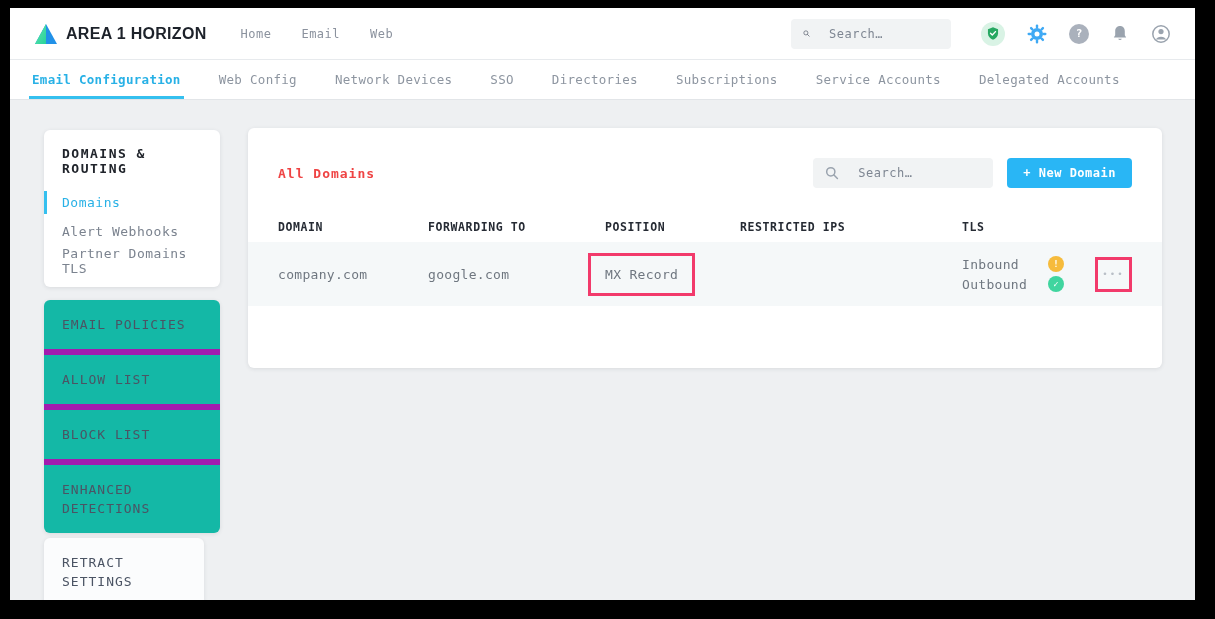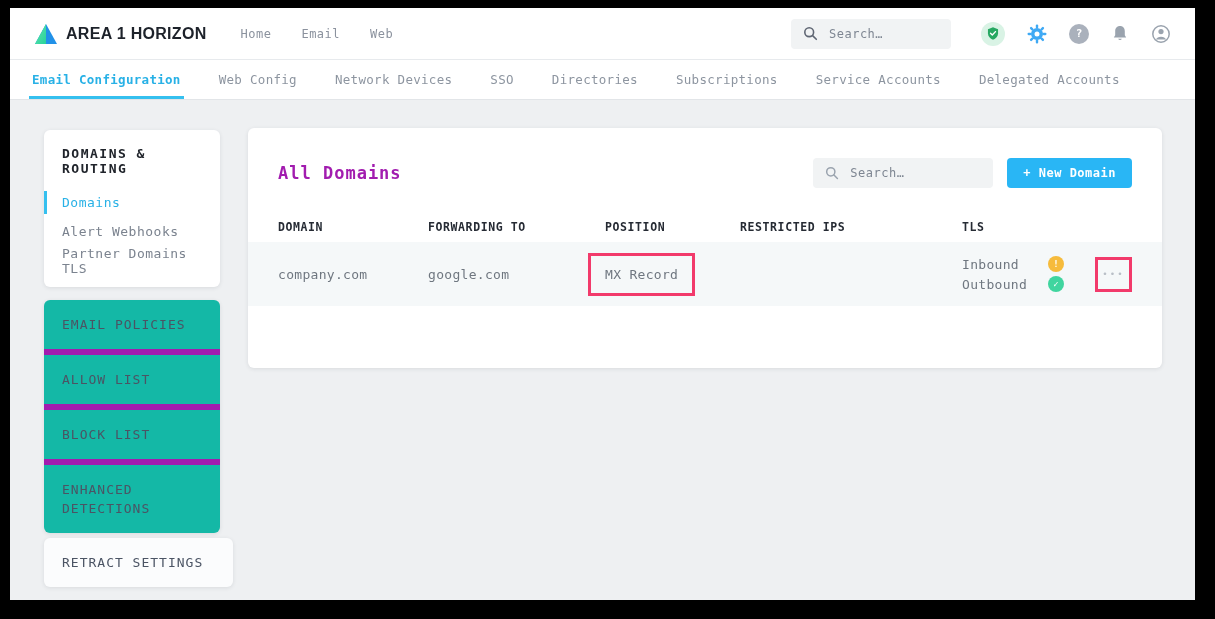--- a/index.html
+++ b/index.html
@@ -9,21 +9,21 @@
   .screen { position:absolute; top:8px; left:10px; right:20px; bottom:19px; background:#eef0f2; overflow:hidden; }
 
   
   .topbar { height:52px; background:#fff; display:flex; align-items:center; padding:0 24px; border-bottom:1px solid #e7eaed; }
   .logo { display:flex; align-items:center; gap:8px; }
   .logo-text { font-family:"Liberation Sans", sans-serif; font-weight:bold; font-size:16px; letter-spacing:.3px; color:#1d222a; }
   .top-nav { display:flex; gap:30px; margin-left:34px; }
   .top-nav a { font-size:12px; color:#8b929e; text-decoration:none; letter-spacing:.5px; }
   .topbar-right { margin-left:auto; display:flex; align-items:center; gap:22px; }
 
-  .searchbox { display:flex; align-items:center; gap:11px; background:#f1f3f4; border-radius:4px; height:30px; padding:0 12px; }
+  .searchbox { display:flex; align-items:center; gap:19px; background:#f1f3f4; border-radius:4px; height:30px; padding:0 12px; }
   .searchbox input { border:none; outline:none; background:transparent; font-family:inherit; font-size:12px; color:#4b525e; width:110px; letter-spacing:.5px; }
   .searchbox input::placeholder { color:#7e8692; }
   .topbar .searchbox { width:160px; margin-right:8px; }
 
   .circle-icon { width:20px; height:20px; border-radius:50%; display:flex; align-items:center; justify-content:center; font-size:11px; font-weight:bold; color:#fff; }
   .shield-wrap { width:24px; height:24px; border-radius:50%; background:#d9f3e5; display:flex; align-items:center; justify-content:center; }
   .q-icon { background:#aab1bc; }
 
   
   .subnav { height:40px; background:#fff; display:flex; align-items:center; gap:38px; padding:0 22px; border-bottom:1px solid #e2e5e8; }
@@ -40,26 +40,26 @@
   .side-card-1 { position:absolute; left:34px; top:30px; width:176px; padding:16px 0 12px; }
   .side-title { font-size:13px; font-weight:bold; color:#20242b; letter-spacing:1.5px; padding:0 18px; margin-bottom:12px; }
   .side-item { position:relative; display:flex; align-items:center; height:29px; padding-left:18px; font-size:13px; color:#7b838f; letter-spacing:.5px; cursor:pointer; }
   .side-item.active { color:#28b1e6; }
   .side-item.active::before { content:""; position:absolute; left:0; top:3px; bottom:3px; width:3px; background:#35c0ef; }
 
   .side-card-2 { position:absolute; left:34px; top:200px; width:176px; background:#14b8a6; overflow:hidden; }
   .policy-item { padding:15px 18px; font-size:13px; line-height:19px; color:#4b5464; letter-spacing:1px; cursor:pointer; }
   .policy-item + .policy-item { border-top:6px solid #a21caf; }
 
-  .side-card-3 { position:absolute; left:34px; top:438px; width:189px; background:#fbfcfd; }
+  .side-card-3 { position:absolute; left:34px; top:438px; width:160px; background:#fbfcfd; }
 
   
   .main-card { position:absolute; left:238px; top:28px; width:914px; height:240px; padding-top:30px; }
   .main-head { display:flex; align-items:center; justify-content:space-between; padding:0 30px; margin-bottom:24px; }
-  .main-title { font-size:17px; font-weight:bold; color:#a21caf; letter-spacing:1px; }
+  .main-title { font-size:13px; font-weight:bold; color:#ef4444; letter-spacing:1px; }
   .head-right { display:flex; align-items:center; gap:14px; }
   .head-right .searchbox { width:180px; }
   .btn-new { height:30px; background:#29b6f5; color:#fff; border:none; border-radius:4px; font-family:inherit; font-size:12px; font-weight:bold; letter-spacing:.5px; padding:0 16px; cursor:pointer; }
 
   .tgrid { display:grid; grid-template-columns:150px 177px 135px 222px 130px 1fr; align-items:center; padding:0 30px; }
   .thead { height:30px; }
   .thead span { font-size:11.5px; font-weight:bold; color:#262b34; letter-spacing:.6px; }
   .trow { height:64px; background:#f5f8f9; font-size:13px; color:#6f7780; letter-spacing:.3px; }
 
   .annotation { border:3px solid #f23a6b; }

